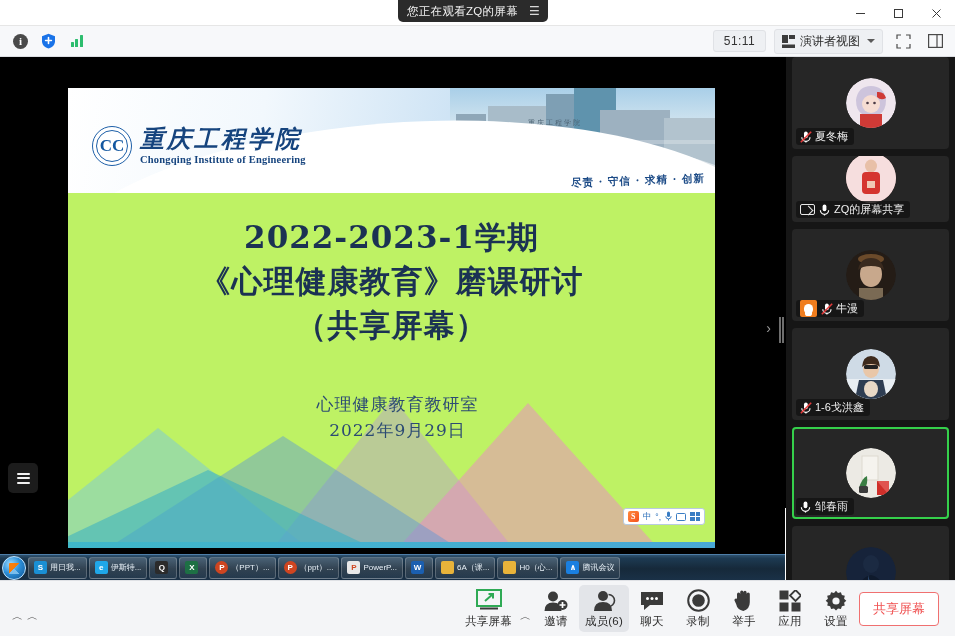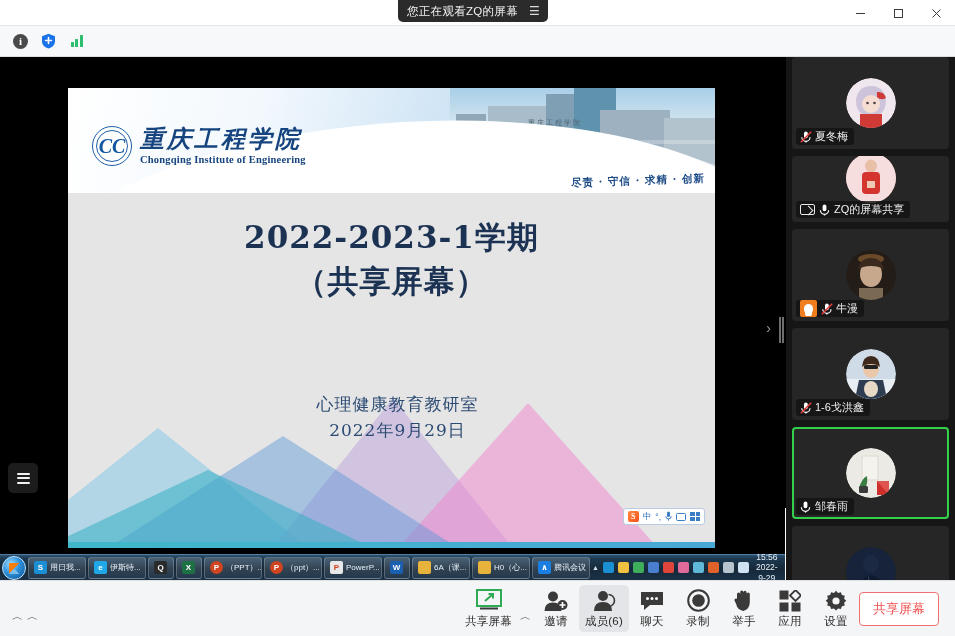--- a/index.html
+++ b/index.html
@@ -103,38 +103,38 @@
   .logo-row{ position:absolute; left:24px; top:38px; display:flex; align-items:center; gap:8px; }
   .seal{
     width:40px;height:40px;border-radius:50%;
     border:1.6px solid #1d5fa8; display:flex;align-items:center;justify-content:center;
     background:#fff; position:relative; flex:none;
   }
   .seal:before{
     content:""; position:absolute; left:3px; top:3px; right:3px; bottom:3px;
     border:1px solid #1d5fa8; border-radius:50%;
   }
-  .seal span{ color:#1357a0; font-weight:bold; font-size:20px; font-style:italic;
+  .seal span{ color:#1357a0; font-weight:bold; font-size:17px; 
               font-family:"Liberation Serif",serif; }
   .uni-cn{
     font-family:"DejaVu Serif","Liberation Serif",serif; font-size:24px; color:#16447e;
     font-weight:bold; font-style:italic; letter-spacing:3px; line-height:1;
   }
   .uni-en{ font-family:"Liberation Serif",serif; font-size:10.5px; color:#16447e;
            font-weight:bold; letter-spacing:.2px; margin-top:3px; }
   .motto{
     position:absolute; right:10px; bottom:5px; color:#1b4a86; font-size:10.5px;
     font-family:"DejaVu Serif","Liberation Serif",serif; font-weight:bold;
     letter-spacing:1px; transform:rotate(-2deg); text-shadow:0 1px 0 rgba(255,255,255,.6);
   }
   .gate-txt{ position:absolute; left:78px; top:30px; color:#4d6474; font-size:7px;
              letter-spacing:2px; font-family:"DejaVu Serif",serif; }
 
   
-  .slide-body{ position:relative; width:647px; height:355px; background:#e5e5e5; overflow:hidden; }
+  .slide-body{ position:relative; width:647px; height:355px; background:#bef264; overflow:hidden; }
   .deco{ position:absolute; bottom:0; left:0; width:647px; height:165px; overflow:hidden; }
   .tri{ position:absolute; bottom:0; width:0;height:0; }
   .band{ position:absolute; left:0; bottom:0; width:647px; height:6px;
          background:linear-gradient(90deg,#3fb8c9,#49a8d6); }
 
   .slide-title{
     position:absolute; left:0; top:22px; width:647px; text-align:center;
     font-family:"DejaVu Serif","Liberation Serif",serif; color:#1b3253;
     font-weight:bold; line-height:1.42; letter-spacing:1px;
   }
@@ -313,20 +313,45 @@
             <path d="M7.5 4.6 V10.4 M4.6 7.5 H10.4" stroke="#fff" stroke-width="1.6" stroke-linecap="round"></path>
           </svg>
         </div>
       </div>
       <div class="tb-icon">
         <div class="bars">
             <i></i>
             <i></i>
             <i></i>
           </div>
+      </div>
+    </div>
+    <div class="tool-right">
+      <div class="timer">51:11</div>
+      <div class="viewsel">
+        <span class="vicon">
+          <svg width="13" height="13" viewBox="0 0 13 13">
+            <rect x="0" y="0" width="6" height="8" fill="#3c3c3c"></rect>
+            <rect x="7" y="0" width="6" height="4" fill="#3c3c3c"></rect>
+            <rect x="0" y="9.5" width="13" height="3.5" fill="#3c3c3c"></rect>
+          </svg>
+        </span>
+        <span>演讲者视图</span>
+        <span class="caret"></span>
+      </div>
+      <div class="sq-btn">
+        <svg width="15" height="15" viewBox="0 0 15 15" fill="none" stroke="#4a4a4a" stroke-width="1.2">
+          <path d="M1 5 V1 H5 M10 1 H14 V5 M14 10 V14 H10 M5 14 H1 V10"></path>
+        </svg>
+      </div>
+      <div class="sq-btn">
+        <svg width="15" height="14" viewBox="0 0 15 14">
+          <rect x="0.6" y="0.6" width="13.8" height="12.8" fill="none" stroke="#4a4a4a" stroke-width="1.2"></rect>
+          <line x1="9" y1="0.6" x2="9" y2="13.4" stroke="#4a4a4a" stroke-width="1.2"></line>
+        </svg>
       </div>
     </div>
   </div>
 
   <div class="stage">
 
     <div class="slide-wrap">
 
       <div class="banner">
         <div class="photo">
@@ -361,20 +386,21 @@
           <div class="tri" style="left:-60px; border-left:150px solid transparent;border-right:150px solid transparent;border-bottom:120px solid rgba(116,196,230,.45);"></div>
           <div class="tri" style="left:205px; border-left:120px solid transparent;border-right:120px solid transparent;border-bottom:150px solid rgba(180,150,220,.42);"></div>
           <div class="tri" style="left:330px; border-left:130px solid transparent;border-right:130px solid transparent;border-bottom:145px solid rgba(240,130,205,.48);"></div>
           <div class="tri" style="left:40px;  border-left:175px solid transparent;border-right:175px solid transparent;border-bottom:112px solid rgba(90,150,215,.45);"></div>
           <div class="tri" style="left:-25px; border-left:165px solid transparent;border-right:165px solid transparent;border-bottom:78px solid rgba(55,175,195,.55);"></div>
           <div class="band"></div>
         </div>
 
         <div class="slide-title">
           <div class="l1">2022-2023-1学期</div>
+          <div class="l2">《心理健康教育》磨课研讨</div>
           <div class="l3">（共享屏幕）</div>
         </div>
 
         <div class="slide-sub">
           <div>心理健康教育教研室</div>
           <div>2022年9月29日</div>
         </div>
 
         <div class="ime">
           <span class="s">S</span>
@@ -438,37 +464,20 @@
           <span>6A（课...</span>
         </div>
       <div class="tbitem">
           <span class="tbicon" style="background:#e8b33a"></span>
           <span>H0（心...</span>
         </div>
       <div class="tbitem">
           <span class="tbicon" style="background:#1a7fe0">∧</span>
           <span>腾讯会议</span>
         </div>
-      <div class="tray">
-        <span style="color:#cfe2f2;font-size:7px">▲</span>
-        <span class="traydot" style="background:#1a8fd4"></span>
-        <span class="traydot" style="background:#f0c040"></span>
-        <span class="traydot" style="background:#3fae5a"></span>
-        <span class="traydot" style="background:#4a7fd0"></span>
-        <span class="traydot" style="background:#e0453c"></span>
-        <span class="traydot" style="background:#e06a9a"></span>
-        <span class="traydot" style="background:#5fb8d8"></span>
-        <span class="traydot" style="background:#e0622a"></span>
-        <span class="traydot" style="background:#b8c4ce"></span>
-        <span class="traydot" style="background:#cfe2f2"></span>
-        <div class="clock">
-          <div>15:56</div>
-          <div>2022-9-29</div>
-        </div>
-      </div>
     </div>
 
     <div class="listbtn">
       <span class="ln">
           <i></i>
           <i></i>
           <i></i>
         </span>
     </div>
     <div class="collapse">›</div>

